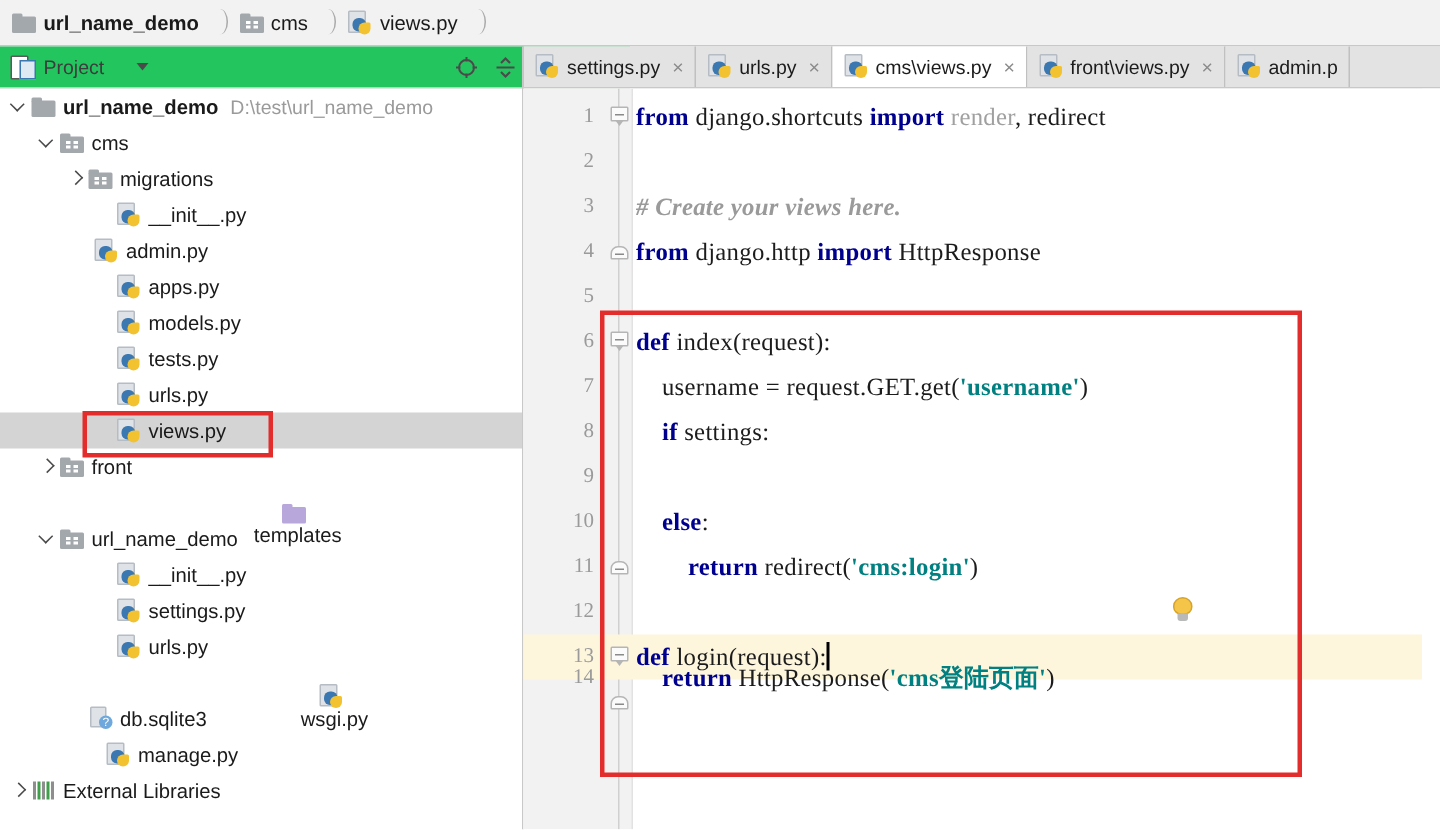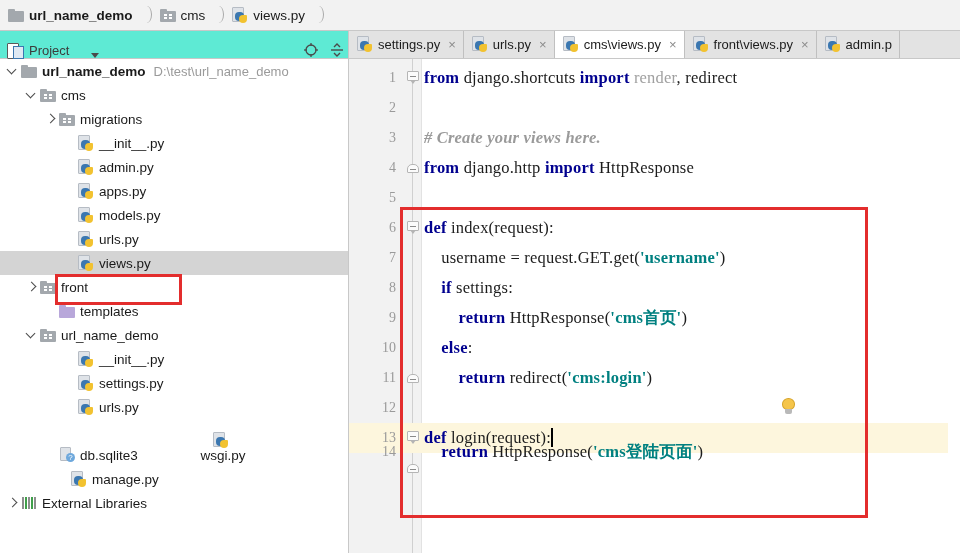--- a/index.html
+++ b/index.html
@@ -90,22 +90,22 @@
       linear-gradient(#8e8e8e,#8e8e8e) 0 0/2px 12px no-repeat,
       linear-gradient(#3f9f4a,#3f9f4a) 3px 0/2px 12px no-repeat,
       linear-gradient(#8e8e8e,#8e8e8e) 6px 0/2px 12px no-repeat,
       linear-gradient(#3f9f4a,#3f9f4a) 9px 0/2px 12px no-repeat,
       linear-gradient(#8e8e8e,#8e8e8e) 12px 0/2px 12px no-repeat;
   }
 
   
   .toolbar {
     position: absolute; left: 0; top: 31px; width: 420px; height: 28px;
-    background: #5eead4; border-bottom: 1px solid #c8c8c8;
-    display: flex; align-items: flex-end;
+    background: #22c55e; border-bottom: 1px solid #c8c8c8;
+    display: flex; align-items: center;
   }
   .tb-proj { display:flex; align-items:center; margin-left:7px; }
   .tb-proj-label { font-size:13px; color:#3c3c3c; margin-left:6px; }
   .ic-project { width:16px; height:15px; position:relative; }
   .ic-project::before { content:""; position:absolute; left:0; top:0;
     width:10px; height:14px; border:1.4px solid #5a5a5a; border-radius:1px;
     background:#fff; }
   .ic-project::after { content:""; position:absolute; left:6px; top:3px;
     width:9px; height:11px; border:1.4px solid #3b77b0; background:#dfe9f3; }
   .tri-down { width:0;height:0;border-left:4px solid transparent;
@@ -387,21 +387,21 @@
       </div>
       <div class="row" style="padding-left: 63px;">
         <span class="arrow none"></span>
         <span class="ic-py">
           <span class="pg"></span>
           <span class="b1"></span>
           <span class="b2"></span>
         </span>
         <span class="row-label">__init__.py</span>
       </div>
-      <div class="row" style="padding-left: 63px;">
+      <div class="row" style=" margin-left: 48px;">
         <span class="arrow none"></span>
         <span class="ic-py">
           <span class="pg"></span>
           <span class="b1"></span>
           <span class="b2"></span>
         </span>
         <span class="row-label">admin.py</span>
       </div>
       <div class="row" style="padding-left: 63px;">
         <span class="arrow none"></span>
@@ -413,20 +413,29 @@
         <span class="row-label">apps.py</span>
       </div>
       <div class="row" style="padding-left: 63px;">
         <span class="arrow none"></span>
         <span class="ic-py">
           <span class="pg"></span>
           <span class="b1"></span>
           <span class="b2"></span>
         </span>
         <span class="row-label">models.py</span>
+      </div>
+      <div class="row" style="padding-left: 63px;">
+        <span class="arrow none"></span>
+        <span class="ic-py">
+          <span class="pg"></span>
+          <span class="b1"></span>
+          <span class="b2"></span>
+        </span>
+        <span class="row-label">tests.py</span>
       </div>
       <div class="row" style="padding-left: 63px;">
         <span class="arrow none"></span>
         <span class="ic-py">
           <span class="pg"></span>
           <span class="b1"></span>
           <span class="b2"></span>
         </span>
         <span class="row-label">urls.py</span>
       </div>
@@ -439,21 +448,21 @@
         </span>
         <span class="row-label">views.py</span>
       </div>
       <div class="row" style="padding-left: 25px;">
         <span class="arrow"></span>
         <span class="ic-modfolder">
           <i></i>
         </span>
         <span class="row-label">front</span>
       </div>
-      <div class="row" style="padding-left: 44px;">
+      <div class="row" style="padding-left: 44px; flex-direction: column;">
         <span class="arrow none"></span>
         <span class="ic-folder purple"></span>
         <span class="row-label">templates</span>
       </div>
       <div class="row" style="padding-left: 25px;">
         <span class="arrow open"></span>
         <span class="ic-modfolder">
           <i></i>
         </span>
         <span class="row-label">url_name_demo</span>
@@ -564,21 +573,20 @@
         <div class="ln" style="top: 184px;">
           <span class="ln-no">7</span>
           <span class="ln-code"><span class="plain">    username = request.GET.get(</span><span class="str">'username'</span><span class="plain">)</span></span>
         </div>
         <div class="ln" style="top: 214px;">
           <span class="ln-no">8</span>
           <span class="ln-code"><span class="plain">    </span><span class="kw">if</span><span class="plain"> settings:</span></span>
         </div>
         <div class="ln" style="top: 244px;">
           <span class="ln-no">9</span>
-          <span class="ln-code"><span class="plain">        </span><span class="kw">return</span><span class="plain"> HttpResponse(</span><span class="str">'cms首页'</span><span class="plain">)</span></span>
         </div>
         <div class="ln" style="top: 274px;">
           <span class="ln-no">10</span>
           <span class="ln-code"><span class="plain">    </span><span class="kw">else</span><span class="plain">:</span></span>
         </div>
         <div class="ln" style="top: 304px;">
           <span class="ln-no">11</span>
           <span class="ln-code"><span class="plain">        </span><span class="kw">return</span><span class="plain"> redirect(</span><span class="str">'cms:login'</span><span class="plain">)</span></span>
         </div>
         <div class="fm end" style="top: 311px;">

